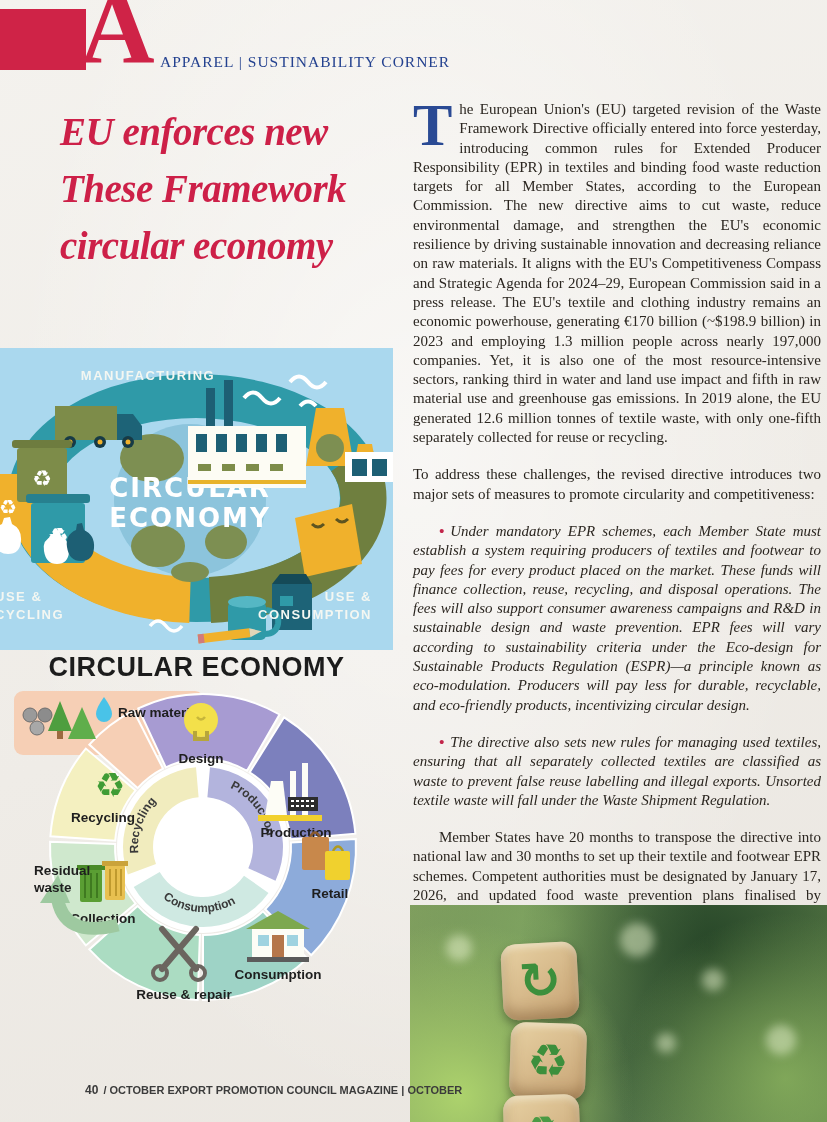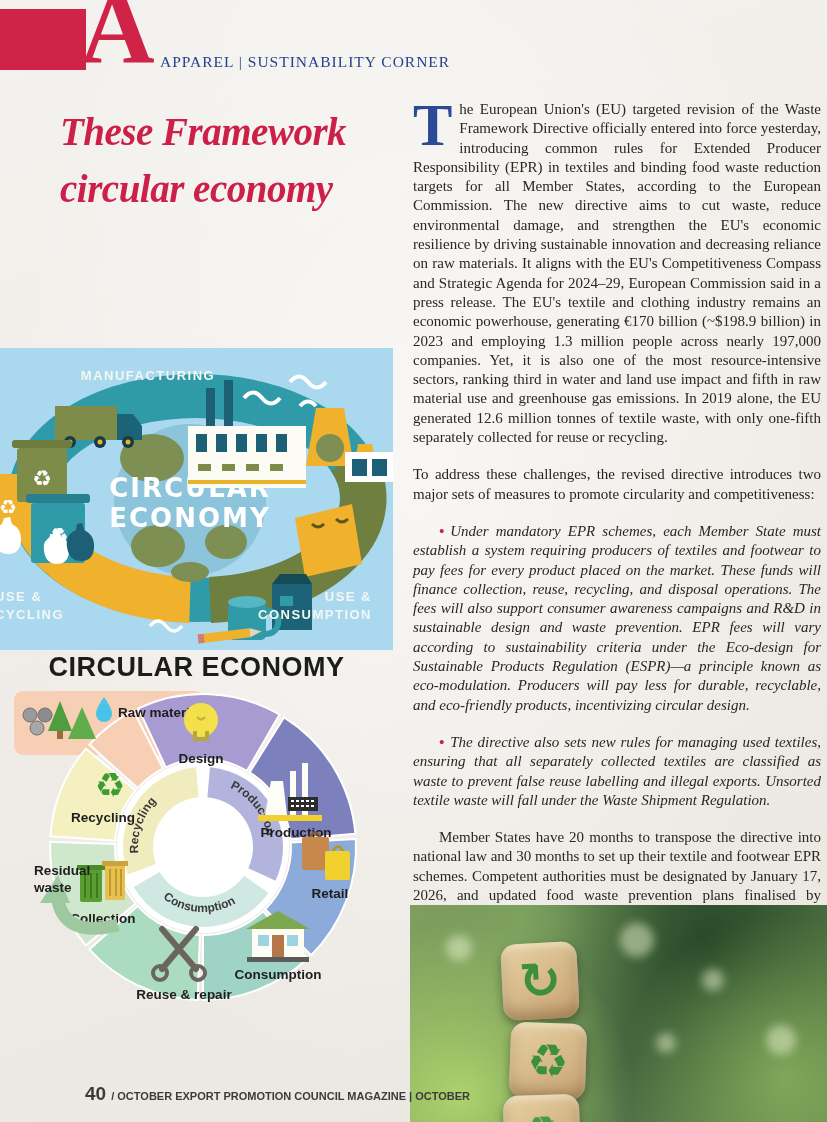--- a/index.html
+++ b/index.html
@@ -49,21 +49,21 @@
   .diagram-title{
     margin:0;text-align:center;font-family:"Liberation Sans",sans-serif;
     font-weight:900;font-size:27px;letter-spacing:0.5px;color:#1c1c1c;
   }
   .diagram svg{display:block;margin-top:4px;}
   
   .footer{
     position:absolute;left:85px;top:1083px;
     font-family:"Liberation Sans",sans-serif;font-weight:700;color:#3b3b3b;font-size:11px;
   }
-  .footer .pagenum{font-size:19px;margin-right:2px;}
+  .footer .pagenum{font-size:12px;margin-right:2px;}
   
   .photo{
     position:absolute;left:410px;top:905px;width:417px;height:217px;overflow:hidden;
     background:
       radial-gradient(circle at 12% 88%, rgba(176,214,110,.95), transparent 42%),
       radial-gradient(circle at 90% 80%, rgba(140,180,95,.8), transparent 40%),
       radial-gradient(circle at 72% 20%, rgba(25,55,30,.75), transparent 55%),
       radial-gradient(circle at 35% 10%, rgba(150,190,110,.6), transparent 45%),
       linear-gradient(100deg,#7f9e5e,#4e7046 55%,#5d8049);
   }
@@ -81,20 +81,21 @@
 </head>
 <body>
 
 <div class="page">
 
   <div class="logo-block"></div>
   <div class="logo-a">A</div>
   <div class="corner-title">APPAREL | SUSTINABILITY CORNER</div>
 
   <div class="headline">
+    <div>EU enforces new</div>
     <div>These Framework</div>
     <div>circular economy</div>
   </div>
 
   <div class="article">
     <p><span class="dropcap">T</span><span>he European Union's (EU) targeted revision of the Waste Framework Directive officially entered into force yesterday, introducing common rules for Extended Producer Responsibility (EPR) in textiles and binding food waste reduction targets for all Member States, according to the European Commission. The new directive aims to cut waste, reduce environmental damage, and strengthen the EU's economic resilience by driving sustainable innovation and decreasing reliance on raw materials. It aligns with the EU's Competitiveness Compass and Strategic Agenda for 2024–29, European Commission said in a press release. The EU's textile and clothing industry remains an economic powerhouse, generating €170 billion (~$198.9 billion) in 2023 and employing 1.3 million people across nearly 197,000 companies. Yet, it is also one of the most resource-intensive sectors, ranking third in water and land use impact and fifth in raw material use and greenhouse gas emissions. In 2019 alone, the EU generated 12.6 million tonnes of textile waste, with only one-fifth separately collected for reuse or recycling.</span></p>
     <p class="p-bold">To address these challenges, the revised directive introduces two major sets of measures to promote circularity and competitiveness:</p>
     <p class="bullet-p"><span class="bullet-mark">•</span><span>Under mandatory EPR schemes, each Member State must establish a system requiring producers of textiles and footwear to pay fees for every product placed on the market. These funds will finance collection, reuse, recycling, and disposal operations. The fees will also support consumer awareness campaigns and R&amp;D in sustainable design and waste prevention. EPR fees will vary according to sustainability criteria under the Eco-design for Sustainable Products Regulation (ESPR)—a principle known as eco-modulation. Producers will pay less for durable, recyclable, and eco-friendly products, incentivizing circular design.</span></p>
     <p class="bullet-p"><span class="bullet-mark">•</span><span>The directive also sets new rules for managing used textiles, ensuring that all separately collected textiles are classified as waste to prevent false reuse labelling and illegal exports. Unsorted textile waste will fall under the Waste Shipment Regulation.</span></p>
     <p class="indent-p">Member States have 20 months to transpose the directive into national law and 30 months to set up their textile and footwear EPR schemes. Competent authorities must be designated by January 17, 2026, and updated food waste prevention plans finalised by October 17, 2027.</p>

